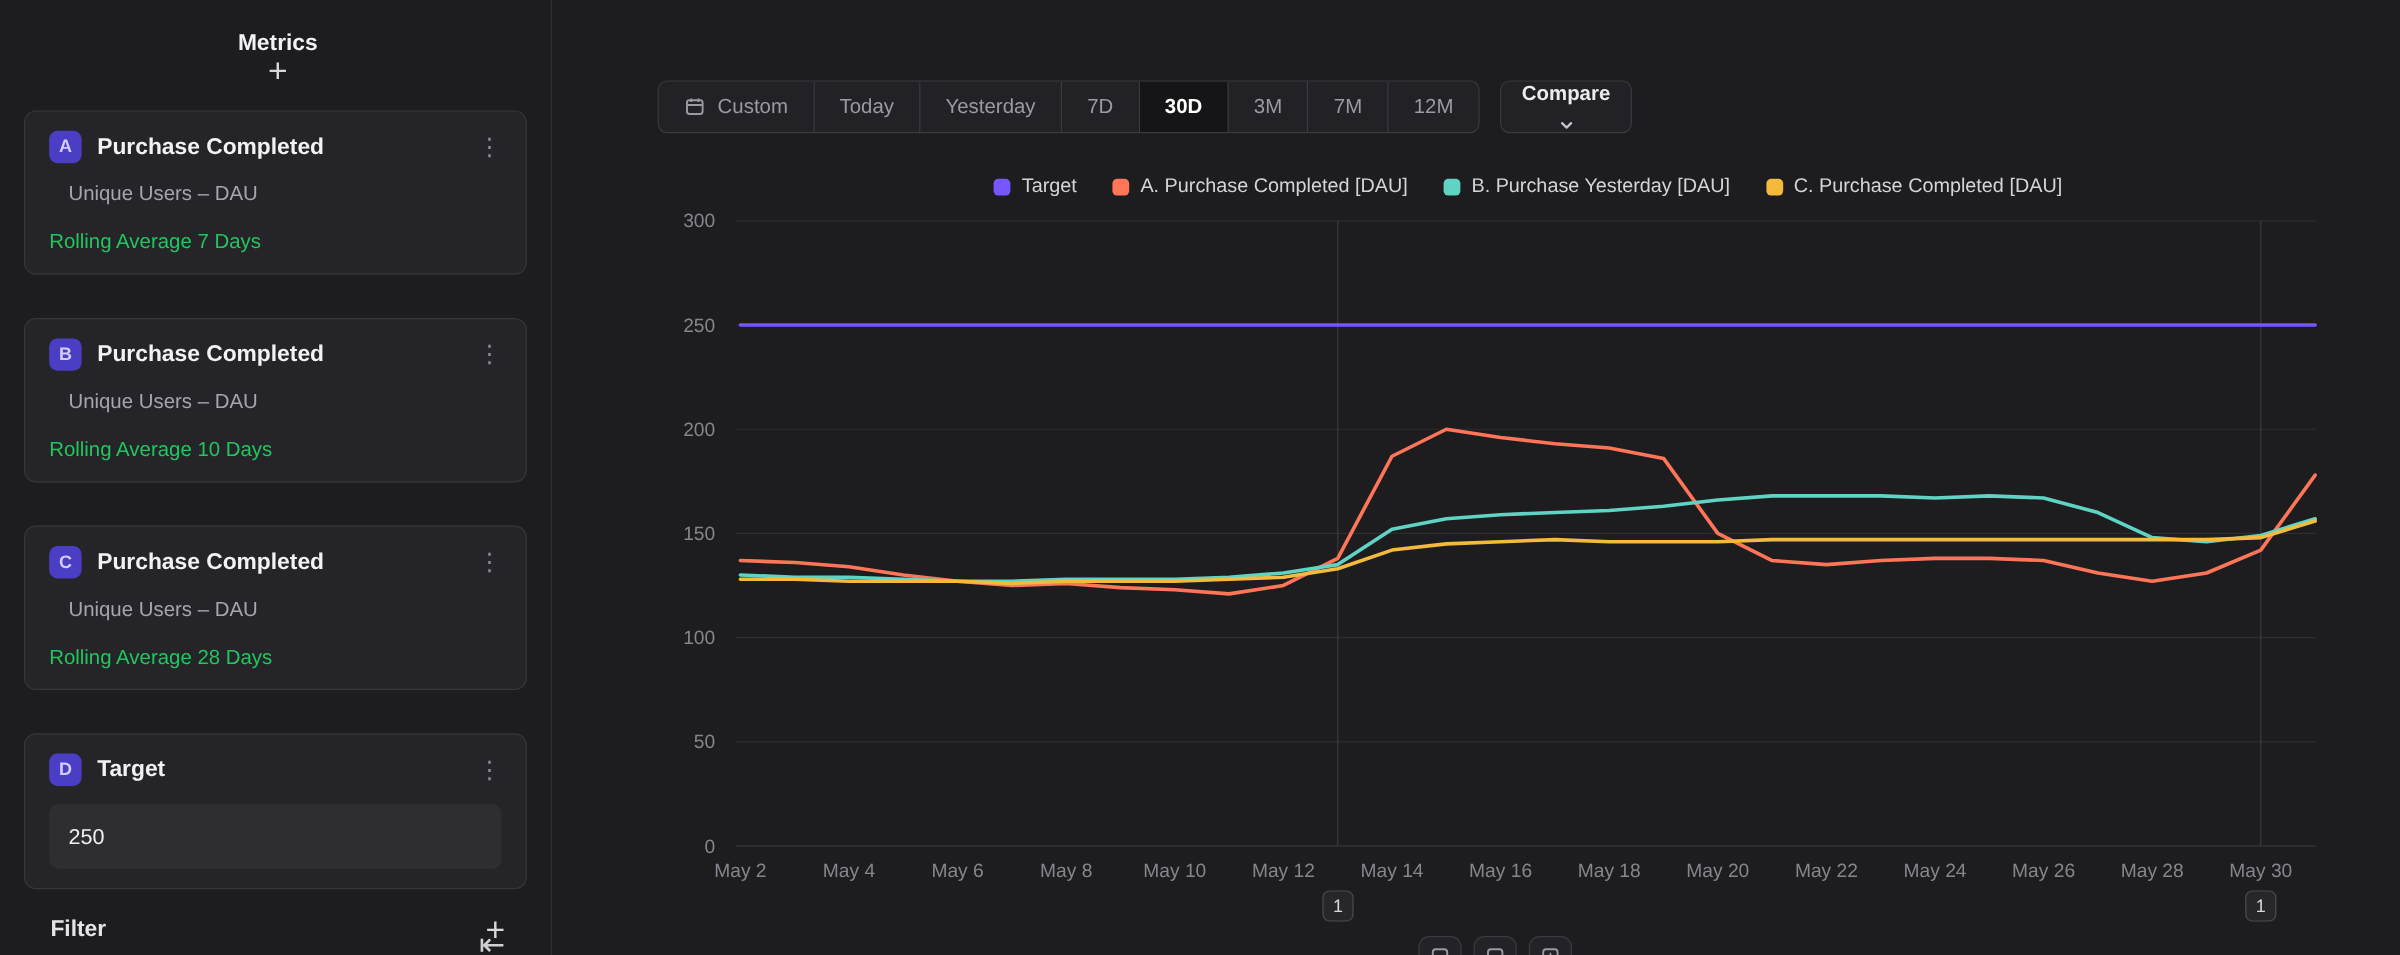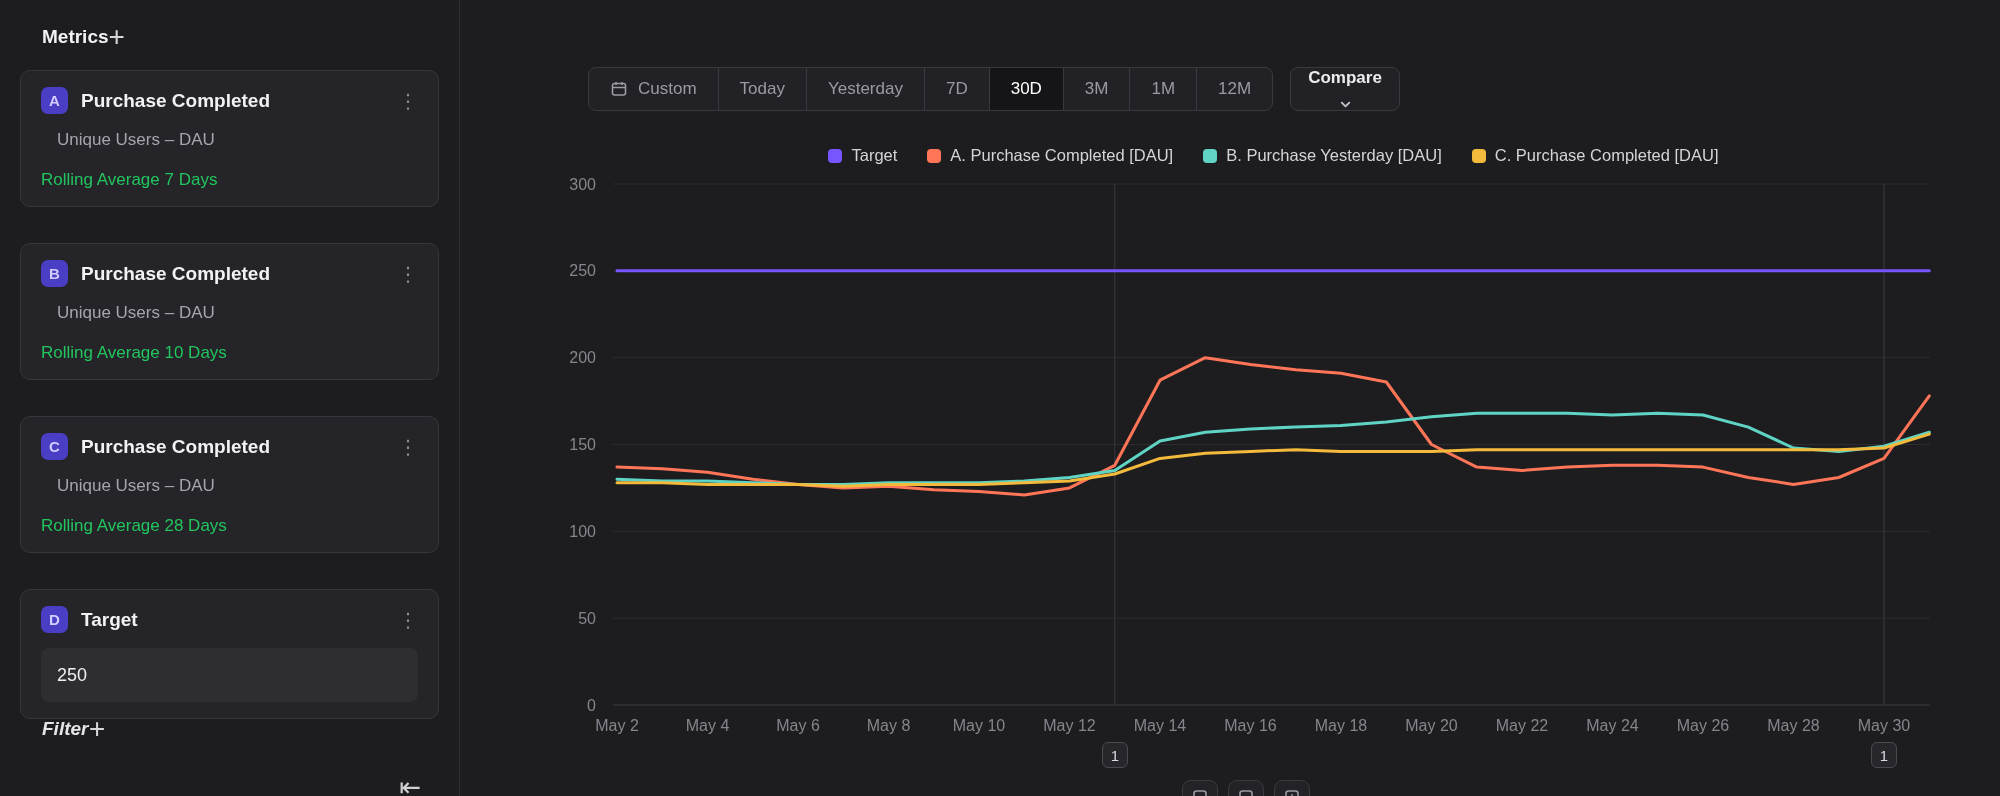--- a/index.html
+++ b/index.html
@@ -9,22 +9,23 @@
     background:#1d1d20; color:#e8e8ea;
     font-family:"Liberation Sans", sans-serif;
   }
 
   
   .sidebar {
     position:absolute; left:0; top:0; bottom:0; width:460px;
     background:#1d1d20; border-right:1px solid #2e2e33; z-index:5;
   }
   .sidebar-header {
-    display:flex; justify-content:flex-start; align-items:center;
+    display:flex; justify-content:center; align-items:center;
     margin:26px 38px 22px 42px;
+    flex-direction:column;
   }
   .sidebar-header .title { font-size:19px; font-weight:600; color:#f2f2f4; }
   .plus-btn {
     font-size:28px; font-weight:300; color:#d6d6db; line-height:22px;
     cursor:pointer; user-select:none;
   }
   .card {
     margin:0 20px 36px 20px; background:#242429; border:1px solid #36363c;
     border-radius:10px; padding:16px 20px; cursor:pointer;
   }
@@ -37,44 +38,44 @@
   .metric-title { font-size:19px; font-weight:600; color:#f2f2f4; flex:1 1 auto; }
   .kebab { font-size:20px; color:#8b8b92; width:20px; text-align:center; cursor:pointer; }
   .metric-sub1 { margin-top:16px; font-size:17px; color:#a5a5ac;margin-left:16px; }
   .metric-sub2 { margin-top:20px; font-size:17px; color:#22c55e; }
   .target-input {
     margin-top:15px; width:100%; height:54px; background:#2d2d32; border:none;
     border-radius:8px; color:#f0f0f2; font-size:18px; padding:0 16px;
     font-family:"Liberation Sans", sans-serif;
   }
   .filter-row {
-    position:absolute; left:42px; right:38px; top:718px;
-    display:flex; align-items:center;font-style:italic;
+    position:absolute; left:42px; right:38px; top:764px;
+    display:flex; justify-content:space-between; align-items:center;
   }
   .filter-row .title { font-size:19px; font-weight:600; color:#e4e4e8; }
   .collapse-btn {
     position:absolute; right:38px; top:772px; font-size:26px; color:#cfcfd4; cursor:pointer;
   }
 
   
   .toolbar {
     position:absolute; left:548px; right:56px; top:67px; height:44px;
-    display:flex; justify-content:space-between; align-items:flex-start; z-index:4;margin-left:40px;
+    display:flex; justify-content:space-between; align-items:flex-start; z-index:4;
   }
   .toolbar-left, .toolbar-right { display:flex; align-items:center; gap:17px; }
   .seg-group {
     display:flex; align-items:stretch; height:44px; border:1px solid #39393f;
     border-radius:8px; overflow:hidden; background:#222226;
   }
   .seg {
     display:flex; align-items:center; gap:10px; padding:0 21px; font-size:17px;
     color:#9a9aa2; border-left:1px solid #39393f; cursor:pointer; white-space:nowrap;
   }
   .seg:first-child { border-left:none; }
-  .seg.active { background:#151518; color:#ffffff; font-weight:400; }
+  .seg.active { background:#151518; color:#ffffff; font-weight:700; }
   .tool-btn {
     display:flex; align-items:center; gap:9px; height:44px; padding:0 17px;
     background:#222226; border:1px solid #39393f; border-radius:8px;
     font-size:17px; font-weight:600; color:#ececf0; cursor:pointer; white-space:nowrap;flex-direction:column;
   }
   .tool-btn svg, .seg svg { flex:0 0 auto; }
   .icon-muted { color:#9a9aa2; }
   .icon-chev { color:#c3c3c9; }
 
   
@@ -210,21 +211,21 @@
           <rect x="2.5" y="3.5" width="13" height="11.5" rx="2" fill="none" stroke="currentColor" stroke-width="1.6"></rect>
           <path d="M2.5 7.5 h13 M6 2 v3 M12 2 v3" fill="none" stroke="currentColor" stroke-width="1.6"></path>
         </svg>
         <span>Custom</span>
       </span>
       <span class="seg">Today</span>
       <span class="seg">Yesterday</span>
       <span class="seg">7D</span>
       <span class="seg active">30D</span>
       <span class="seg">3M</span>
-      <span class="seg">1M</span>
+      <span class="seg">7M</span>
       <span class="seg">12M</span>
     </div>
     <button class="tool-btn">
       <span>Compare</span>
       <svg width="15" height="15" viewBox="0 0 16 16" class="icon-chev">
         <path d="M4 6l4 4 4-4" fill="none" stroke="currentColor" stroke-width="2" stroke-linecap="round" stroke-linejoin="round"></path>
       </svg>
     </button>
   </div>
 </div>

